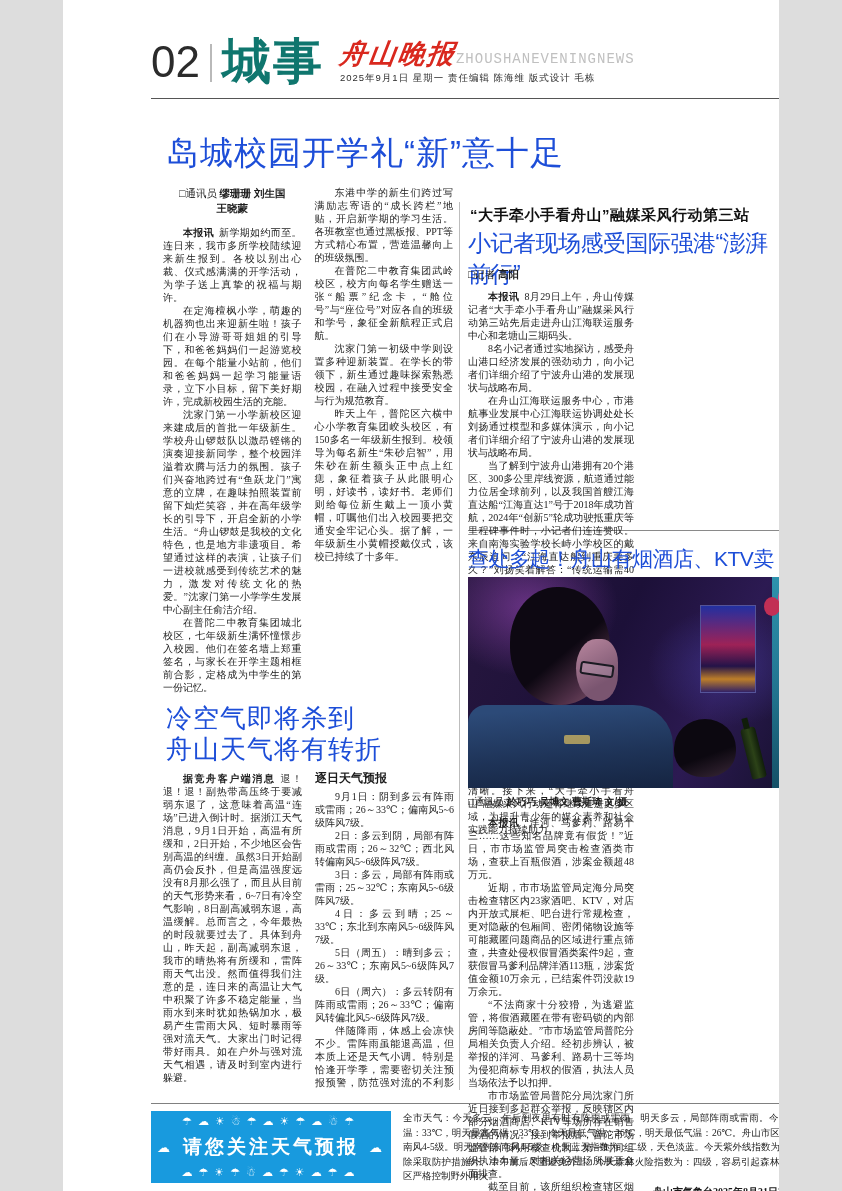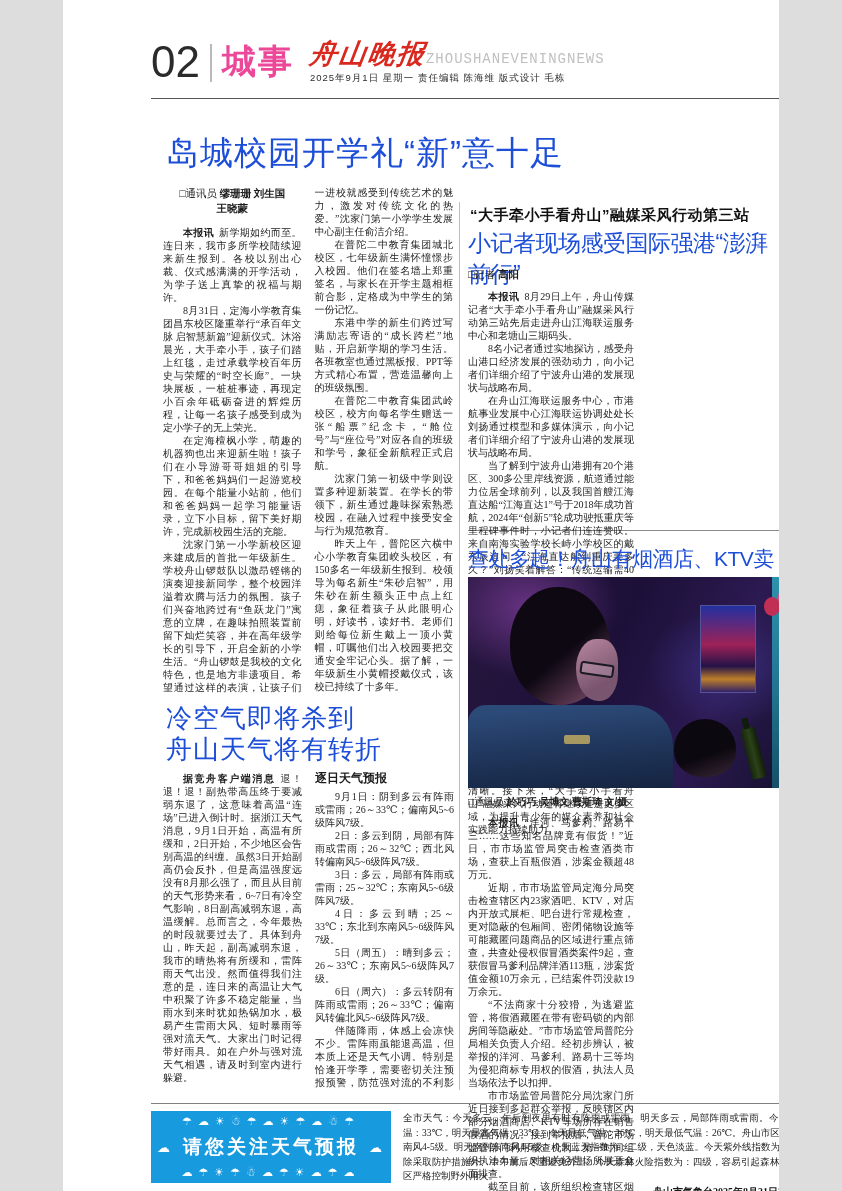--- a/index.html
+++ b/index.html
@@ -4,42 +4,42 @@
 <style>
   * { margin:0; padding:0; box-sizing:border-box; }
   html,body { background:#ddd; }
   .page { position:relative; width:716px; height:1191px; background:#fff; margin:0 auto;
           overflow:hidden; font-family:"Liberation Serif","DejaVu Serif",serif; color:#1c1c1c; }
 
   
   .masthead { position:absolute; left:88px; top:38px; height:58px; display:flex; align-items:flex-start; }
   .pageno { font-family:"Liberation Sans","DejaVu Sans",sans-serif; font-size:44px; line-height:48px; color:#2b2b2b; font-weight:400; }
   .mast-vbar { width:2px; height:38px; background:#b9b9b9; margin:6px 10px 0 10px; }
-  .section-name { font-family:"Liberation Sans","DejaVu Sans",sans-serif; font-size:34px; line-height:46px; color:#ec4899; font-weight:900; letter-spacing:2px; }
+  .section-name { font-family:"Liberation Sans","DejaVu Sans",sans-serif; font-size:49px; line-height:46px; color:#0f766e; font-weight:900; letter-spacing:2px; }
   .paper-block { margin-left:16px; padding-top:2px; }
   .paper-logo { display:inline-block; color:#d9281e; font-size:27px; line-height:28px; font-weight:bold; font-style:italic; transform:skewX(-8deg); letter-spacing:2px; }
   .paper-en { color:#c0c0c0; font-size:14px; letter-spacing:1px; font-family:Liberation Mono, monospace; }
   .dateline { font-family:"Liberation Sans","DejaVu Sans",sans-serif; font-size:9.5px; color:#2d2d2d; margin-top:4px; letter-spacing:1px; }
   .header-rule { position:absolute; left:88px; top:98px; width:667px; height:1px; background:#555; }
 
   
   .kicker { font-family:"Liberation Sans","DejaVu Sans",sans-serif; font-weight:600; color:#111; }
   .headline { font-family:"Liberation Sans","DejaVu Sans",sans-serif; font-weight:400; color:#1d4ed8; }
   .body-text { font-size:10px; line-height:13px; text-align:justify; color:#1c1c1c; }
   .body-text p.para { text-indent:2em; }
   .lead-tag { font-family:"Liberation Sans","DejaVu Sans",sans-serif; font-weight:bold; margin-right:5px; }
   .lead-tag:empty { display:none; margin:0; }
   .twocol { column-count:2; column-gap:13px; column-fill:auto; overflow:hidden; }
 
   
   .a1-kicker   { position:absolute; left:103px; top:110px; font-size:16px; letter-spacing:0.5px; }
   .a1-headline { position:absolute; left:103px; top:131px; font-size:33px; letter-spacing:1px; }
   .a1-body { position:absolute; left:100px; top:186px; width:290px; height:512px; }
   .byline-center { text-align:center; font-size:10.5px; line-height:15px; margin-bottom:10px; }
-  .byline-center b { font-family:Liberation Serif, serif;margin-top:36px; }
+  .byline-center b { font-family:Liberation Sans, sans-serif;margin-top:36px; }
 
   
   .a2-headline { position:absolute; left:103px; top:703px; font-size:26px; line-height:31px; letter-spacing:1px; }
   .a2-body { position:absolute; left:100px; top:772px; width:292px; height:318px; display:flex; gap:13px; }
   .aw-col { width:139px; overflow:hidden; }
   .fc-title { font-family:"Liberation Sans","DejaVu Sans",sans-serif; font-weight:bold; font-size:12px; margin-bottom:5px; }
 
   
   .center-rule { position:absolute; left:396px; top:202px; width:1px; height:888px; background:#bdbdbd; }
   .right-hr { position:absolute; left:405px; top:530px; width:346px; height:1px; background:#8a8a8a; }
@@ -115,21 +115,20 @@
 
   <div class="a1-headline headline">岛城校园开学礼“新”意十足</div>
   <div class="a1-body body-text twocol" style="height:512px;">
     <div class="byline-center">
       <span>□通讯员</span>
       <b>缪珊珊 刘生国</b><br>
       <b>王晓蒙</b>
     </div>
 
   <p class="para"><b class="lead-tag">本报讯</b><span>新学期如约而至。连日来，我市多所学校陆续迎来新生报到。各校以别出心裁、仪式感满满的开学活动，为学子送上真挚的祝福与期许。</span></p>
-      <p class="para"><span>8月31日，定海小学教育集团昌东校区隆重举行“承百年文脉 启智慧新篇”迎新仪式。沐浴晨光，大手牵小手，孩子们踏上红毯，走过承载学校百年历史与荣耀的“时空长廊”。一块块展板，一桩桩事迹，再现定小百余年砥砺奋进的辉煌历程，让每一名孩子感受到成为定小学子的无上荣光。</span></p>
       <p class="para"><span>在定海檀枫小学，萌趣的机器狗也出来迎新生啦！孩子们在小导游哥哥姐姐的引导下，和爸爸妈妈们一起游览校园。在每个能量小站前，他们和爸爸妈妈一起学习能量语录，立下小目标，留下美好期许，完成新校园生活的充能。</span></p>
       <p class="para"><span>沈家门第一小学新校区迎来建成后的首批一年级新生。学校舟山锣鼓队以激昂铿锵的演奏迎接新同学，整个校园洋溢着欢腾与活力的氛围。孩子们兴奋地跨过有“鱼跃龙门”寓意的立牌，在趣味拍照装置前留下灿烂笑容，并在高年级学长的引导下，开启全新的小学生活。“舟山锣鼓是我校的文化特色，也是地方非遗项目。希望通过这样的表演，让孩子们一进校就感受到传统艺术的魅力，激发对传统文化的热爱。”沈家门第一小学学生发展中心副主任俞洁介绍。</span></p>
       <p class="para"><span>在普陀二中教育集团城北校区，七年级新生满怀憧憬步入校园。他们在签名墙上郑重签名，与家长在开学主题相框前合影，定格成为中学生的第一份记忆。</span></p>
       <p class="para"><span>东港中学的新生们跨过写满励志寄语的“成长跨栏”地贴，开启新学期的学习生活。各班教室也通过黑板报、PPT等方式精心布置，营造温馨向上的班级氛围。</span></p>
       <p class="para"><span>在普陀二中教育集团武岭校区，校方向每名学生赠送一张“船票”纪念卡，“舱位号”与“座位号”对应各自的班级和学号，象征全新航程正式启航。</span></p>
       <p class="para"><span>沈家门第一初级中学则设置多种迎新装置。在学长的带领下，新生通过趣味探索熟悉校园，在融入过程中接受安全与行为规范教育。</span></p>
       <p class="para"><span>昨天上午，普陀区六横中心小学教育集团峧头校区，有150多名一年级新生报到。校领导为每名新生“朱砂启智”，用朱砂在新生额头正中点上红痣，象征着孩子从此眼明心明，好读书，读好书。老师们则给每位新生戴上一顶小黄帽，叮嘱他们出入校园要把交通安全牢记心头。据了解，一年级新生小黄帽授戴仪式，该校已持续了十多年。</span></p>
     </div>
 
   <div class="a2-headline headline">

